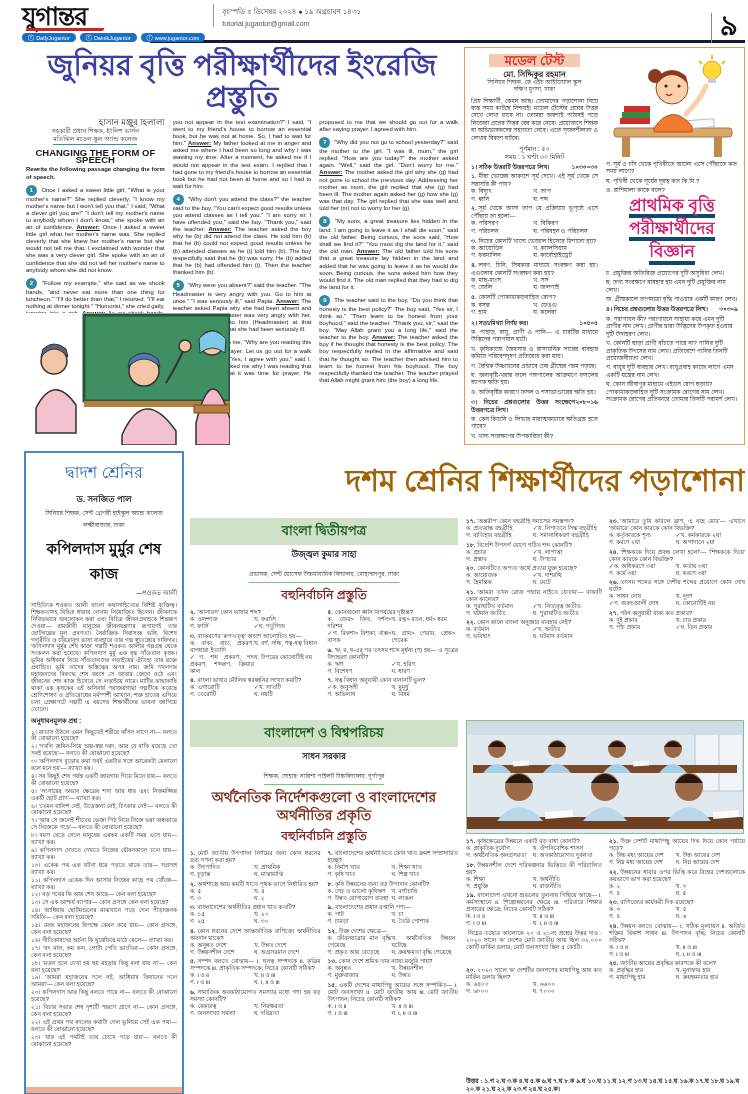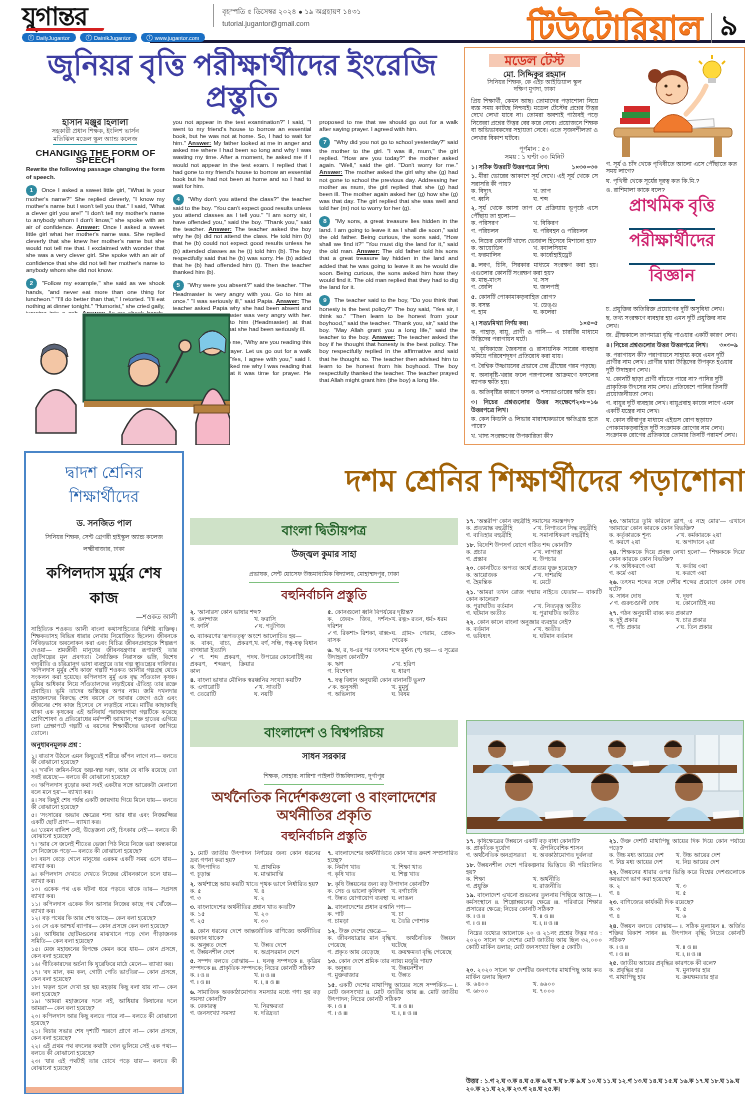--- a/index.html
+++ b/index.html
@@ -19,21 +19,21 @@
   .sect{font-size:33px;font-weight:bold;color:#f4781e;line-height:30px;text-shadow:0 1px 0 #c85a10;}
   .vd{width:1px;height:30px;background:#888;}
   .pgno{font-size:28px;font-weight:bold;color:#111;}
   .rule{height:3px;background:#181838;margin:2px 3px 0 150px;}
   
   .toprow{display:flex;gap:6px;padding:4px 3px 0 26px;height:402px;box-sizing:border-box;}
   .eng{width:432px;position:relative;overflow:hidden;}
   .eng h1{margin:2px 0 6px 0;text-align:center;font-size:29px;line-height:32px;color:#3d3da2;font-weight:bold;}
   .engcols{column-count:3;column-gap:8px;height:336px;font-size:5.9px;line-height:7.1px;text-align:justify;overflow:hidden;}
   .byline{text-align:center;margin-bottom:4px;}
-  .byline .bn{font-weight:bold;font-size:8.5px;color:#222;}
+  .byline .bn{font-weight:normal;font-size:8.5px;color:#222;text-align:right;}
   .byline .br{font-size:6.3px;color:#333;margin-top:1px;}
   .byline .bu{display:inline-block;border-bottom:1px solid #2a9aa8;padding-bottom:2px;}
   .eng h2{font-size:9.5px;text-align:center;margin:4px 0 3px 0;font-weight:bold;}
   .instr{font-weight:bold;margin:0 0 4px 0;}
   .eitem{margin-bottom:4px;}
   .circ{display:inline-block;width:11px;height:11px;border-radius:50%;background:#2e8aa0;color:#fff;text-align:center;line-height:11px;font-size:6px;font-weight:bold;margin-right:2px;}
   .al{text-decoration:underline;}
   .classroom{position:absolute;left:0;bottom:0;background:#fff;}
   
   .mbox{flex:1;border:1px solid #e8995a;display:flex;gap:8px;padding:6px;box-sizing:border-box;overflow:hidden;}
@@ -43,21 +43,21 @@
   .mt-by{text-align:center;margin-bottom:4px;}
   .mt-by .bn{font-weight:bold;font-size:8px;}
   .mt-by .br{font-size:6px;color:#333;}
   .marksline{text-align:center;font-size:6.3px;margin:3px 0;}
   .seclab{font-weight:bold;display:flex;justify-content:space-between;margin:3px 0 2px 0;}
   .mcq{margin-bottom:2.5px;break-inside:avoid;}
   .qn{font-weight:bold;margin-right:2px;}
   .opt{display:inline-block;width:49%;vertical-align:top;}
   .sqi{margin-bottom:2px;}
   .ptitle{font-size:17px;font-weight:bold;color:#cf2570;text-align:center;margin:7px 0 2px 0;}
-  .ptitle .ul{display:inline-block;border-bottom:2px solid #0c4a6e;padding-bottom:19px;}
+  .ptitle .ul{display:inline-block;border-bottom:4px solid #0c4a6e;padding-bottom:5px;}
   
   .bottomrow{display:flex;gap:6px;padding:6px 3px 0 24px;height:650px;box-sizing:border-box;}
   .b1box{width:160px;border:2px solid #4a86c8;box-sizing:border-box;padding:8px 5px 0 5px;position:relative;overflow:hidden;background:#fff;}
   .b1t{font-size:16px;font-weight:normal;color:#2b66b0;text-align:center;line-height:24px;}
   .b1by{text-align:center;margin:8px 0 6px 0;}
   .b1by .bn{font-weight:bold;font-size:8.5px;}
   .b1by .br{font-size:6px;color:#333;margin-top:1px;}
   .storyt{font-size:15px;font-weight:bold;text-align:center;margin:6px 0 1px 0;color:#111;}
   .storya{font-size:6.5px;text-align:right;margin-bottom:3px;}
   .b1p{font-size:5.8px;line-height:6.9px;text-align:justify;}
@@ -107,21 +107,20 @@
             <span class="pic">ⓕ</span>
             <span>www.jugantor.com</span>
           </span>
         </div>
     </div>
     <div class="dateblock">
       <div class="dl">বৃহস্পতি ৫ ডিসেম্বর ২০২৪ ● ১৯ অগ্রহায়ণ ১৪৩১</div>
       <div class="em">tutorial.jugantor@gmail.com</div>
     </div>
     <div class="mast-right">
-      <div class="sect">টিউটোরিয়াল</div>
       <div class="vd"></div>
       <div class="pgno">৯</div>
     </div>
   </header>
   <div class="rule"></div>
 
   <div class="toprow">
     <section class="eng">
       <h1>জুনিয়র বৃত্তি পরীক্ষার্থীদের ইংরেজি প্রস্তুতি</h1>
       <div class="engcols">
@@ -341,21 +340,20 @@
       </div>
     </aside>
   </div>
 
   <div class="bottomrow">
 
     <aside class="b1box">
       <div>
 
       <div class="b1t">দ্বাদশ শ্রেনির</div>
-          <div class="b1t">শিক্ষার্থীদের</div>
         </div>
       <div class="b1by">
         <div class="bn">ড. সনজিত পাল</div>
         <div class="br">সিনিয়র শিক্ষক, সেন্ট গ্রেগরী হাইস্কুল অ্যান্ড কলেজ</div>
         <div class="br"><span class="bu">লক্ষ্মীবাজার, ঢাকা</span></div>
       </div>
       <div class="storyt">কপিলদাস মুর্মুর শেষ কাজ</div>
       <div class="storya">—শওকত আলী</div>
       <p class="b1p" style="margin:0">সাহিত্যিক শওকত আলী বাংলা কথাসাহিত্যের বিশিষ্ট ব্যক্তিত্ব। শিক্ষকতাসহ বিভিন্ন ধারার লেখায় নিয়োজিত ছিলেন। জীবনকে নিবিড়ভাবে অবলোকন করা এবং বিচিত্র জীবনপ্রবাহকে শিল্পরূপ দেওয়া— শ্রমজীবী মানুষের জীবনযন্ত্রণার রূপায়ণই তার ছোটগল্পের মূল প্রবণতা। নৈর্ব্যক্তিক নিরাসক্ত ভঙ্গি, বিশেষ গদ্যরীতি ও চরিত্রানুগ ভাষা ব্যবহারে তার গল্প স্বাতন্ত্র্যের দাবিদার। 'কপিলদাস মুর্মুর শেষ কাজ' গল্পটি শওকত আলীর গল্পগ্রন্থ থেকে সংকলন করা হয়েছে। কপিলদাস মুর্মু এক বৃদ্ধ সাঁওতাল কৃষক। ভূমির অধিকার নিয়ে সাঁওতালদের লড়াইয়ের ঐতিহ্য তার রক্তে প্রবাহিত। ভূমি তাদের অস্তিত্বের অপর নাম। জমি দখলদার মহাজনদের বিরুদ্ধে শেষ বয়সে সে আবার জেগে ওঠে এবং জীবনের শেষ কাজ হিসেবে সে লড়াইয়ে নামে। মাটির কাছাকাছি থাকা এক কৃষকের এই অনিবার্য পরাজয়গাথা গল্পটিকে করেছে শ্রেণিশোষণ ও প্রতিরোধের মর্মস্পর্শী আখ্যান; শক্ত হাতের এগিয়ে চলা প্রেক্ষাপটে গল্পটি এ বয়সের শিক্ষার্থীদের ভাবনা জাগিয়ে তোলে।</p>
       <div class="b1lab">অনুধাবনমূলক প্রশ্ন :</div>

